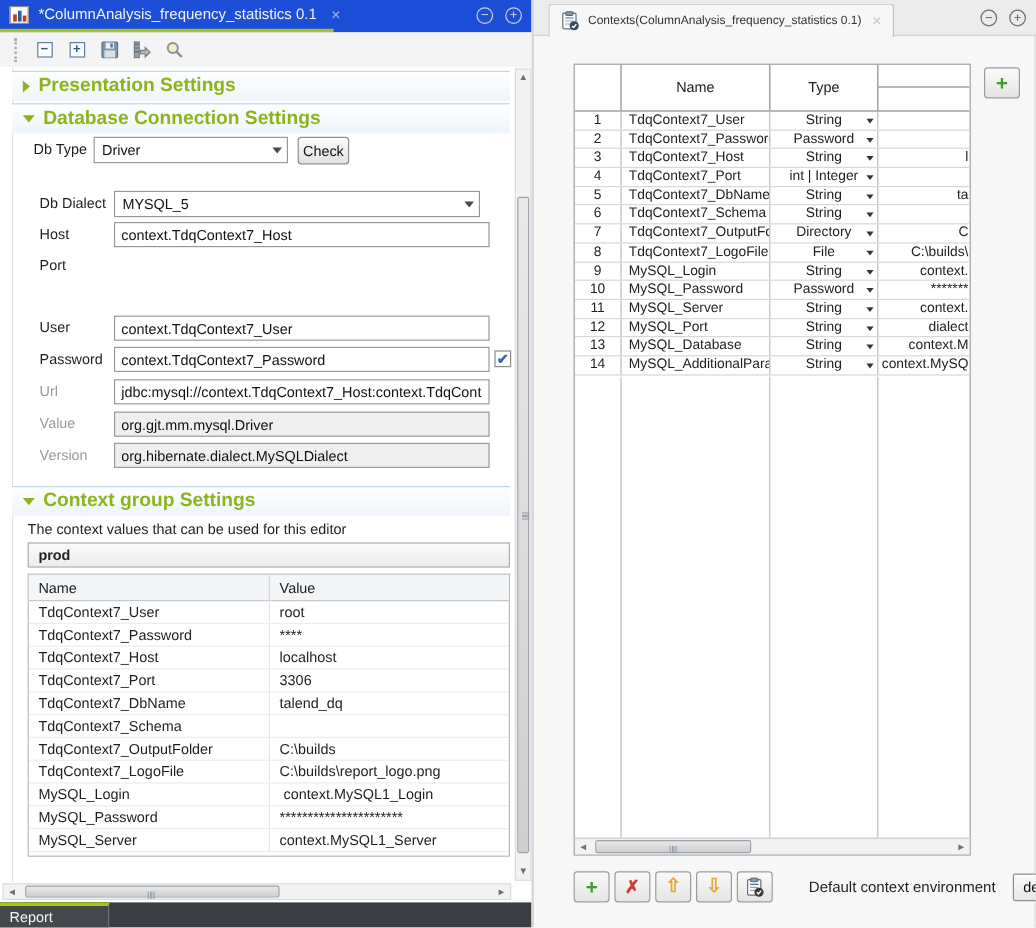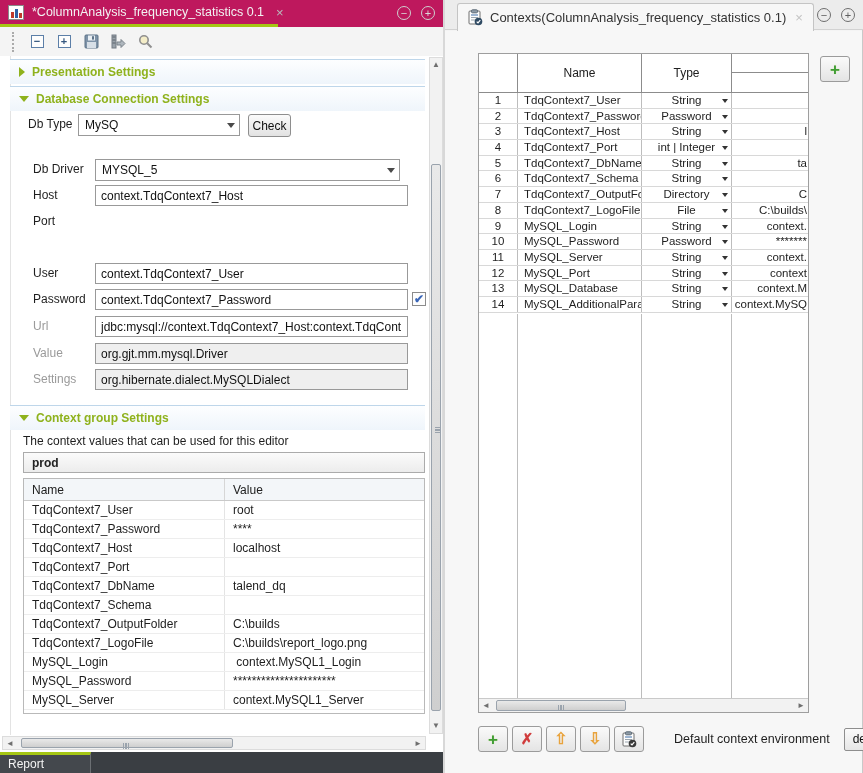--- a/index.html
+++ b/index.html
@@ -1,41 +1,41 @@
 <!DOCTYPE html>
 <html><head>
 <meta charset="utf-8">
 <style>
   * { box-sizing: border-box; margin: 0; padding: 0; }
   html,body { width:863px; height:773px; }
   body { font-family:"Liberation Sans", sans-serif; background:#E9E9E9; position:relative; overflow:hidden; }
 
   
   #left-panel { position:absolute; left:0; top:0; width:443px; height:773px; background:#FFFFFF; }
-  .lp-tabbar { position:absolute; left:0; top:0; width:443px; height:27px; background:#be185d; }
+  .lp-tabbar { position:absolute; left:0; top:0; width:443px; height:27px; background:#1d4ed8; }
   .lp-tab { position:absolute; left:0; top:0; height:24px; display:flex; align-items:center; padding:0 10px 0 8px; gap:8px; }
   .lp-tab-title { color:#F2F2F2; font-size:12.5px; white-space:nowrap; }
   .lp-tab-close { color:#B9BCBE; font-size:13px; margin-left:4px; cursor:pointer; }
   .lp-underline { position:absolute; left:0; top:24px; width:278px; height:3px; background:#A5C614; }
   .chart-ico { width:16px; height:15px; background:#FFFFFF; border:1px solid #8A8A8A; position:relative; }
   .chart-ico i { position:absolute; bottom:1px; display:block; width:3px; }
   .winbtns { position:absolute; right:8px; top:6px; display:flex; gap:10px; }
   .circ { width:14px; height:14px; border-radius:50%; border:1px solid #CFCFCF; color:#DADADA; font-size:11px; line-height:12px; text-align:center; cursor:pointer; }
   .circ.dark { border-color:#6E6E6E; color:#5E5E5E; }
 
   .lp-toolbar { position:absolute; left:0; top:27px; width:443px; height:29px; background:#F4F4F4; display:flex; align-items:center; padding-left:12px; gap:9px; }
   .lp-toolbar .handle { width:3px; height:20px; border-left:2px dotted #ABABAB; margin-right:4px; }
   .tbtn { width:18px; height:18px; display:flex; align-items:center; justify-content:center; cursor:pointer; }
   .sqico { width:13px; height:13px; border:1px solid #5C7FA8; background:#FDFDFD; color:#35577F; font-size:11px; line-height:11px; text-align:center; font-weight:bold; }
 
   .lp-content { position:absolute; left:0; top:56px; width:428px; height:679px; background:#FFFFFF; overflow:hidden; }
   .lp-leftline { position:absolute; left:10px; top:0; bottom:0; width:1px; background:#E3E3E3; }
 
   .band { position:absolute; left:10px; width:415px; height:25px; border-top:1px solid #BED6EA; background:linear-gradient(#FDFEFF,#EFF5FB); display:flex; align-items:center; gap:7px; padding-left:9px; }
-  .band-title { font-weight:bold; color:#8FB21D; font-size:12px; }
+  .band-title { font-weight:bold; color:#8FB21D; font-size:16px; }
   .tw-closed { width:0; height:0; border-top:5px solid transparent; border-bottom:5px solid transparent; border-left:6px solid #8FB21D; }
   .tw-open { width:0; height:0; border-left:5px solid transparent; border-right:5px solid transparent; border-top:6px solid #8FB21D; }
 
   .frow { position:absolute; left:0; width:428px; height:22px; }
   .flabel { position:absolute; left:33px; top:3px; font-size:12px; color:#1E1E1E; white-space:nowrap; }
   .flabel.dim { color:#9A9A9A; }
   .finput { position:absolute; left:95px; top:0; width:313px; height:21px; border:1px solid #999999; font-family:"Liberation Sans",sans-serif; font-size:12px; padding:0 5px; color:#111; background:#FFFFFF; }
   .finput.gray { background:#EFEFEF; }
   .combo { position:absolute; height:22px; border:1px solid #999999; background:#FFFFFF; display:flex; align-items:center; font-size:12px; color:#111; padding-left:6px; cursor:pointer; }
   .combo .arr { position:absolute; right:4px; top:8px; width:0; height:0; border-left:4px solid transparent; border-right:4px solid transparent; border-top:5px solid #4A4A4A; }
@@ -64,21 +64,21 @@
   .lp-vscroll { right:0; top:57px; width:14px; height:677px; }
   .lp-hscroll { left:2px; bottom:23px; width:424px; height:14px; }
 
   .lp-bottombar { position:absolute; left:0; bottom:0; width:443px; height:21px; background:#3A3E43; }
   .lp-bottomtab { position:absolute; left:0; top:0; height:21px; width:91px; background:#44484D; border-top:3px solid #A5C614; border-right:1px solid #6B6F73; color:#F4F4F4; font-size:12px; padding:2px 0 0 8px; cursor:pointer; }
 
   
   #right-panel { position:absolute; left:443px; top:0; width:420px; height:773px; background:#F4F4F4; border-left:2px solid #D8D8D8; border-right:1px solid #C9C9C9; }
   .rp-tabstrip { position:absolute; left:0; top:0; width:420px; height:30px; background:#ECECEC; border-bottom:1px solid #D2D2D2; }
   .rp-tab { position:absolute; left:12px; top:3px; height:28px; background:#F7F7F7; border:1px solid #C4C4C4; border-bottom:none; border-radius:3px 3px 0 0; display:flex; align-items:center; gap:7px; padding:0 10px; }
-  .rp-tab-title { font-size:13px; color:#333; white-space:nowrap; }
+  .rp-tab-title { font-size:10px; color:#333; white-space:nowrap; }
   .rp-tab-close { color:#C3C3C3; font-size:13px; margin-left:2px; cursor:pointer; }
   .rp-content { position:absolute; left:0; top:31px; width:417px; height:742px; background:#F7F7F7; }
 
   .rtable { position:absolute; left:33px; top:22px; width:331px; height:660px; border:1px solid #9E9E9E; background:#FFFFFF; overflow:hidden; }
   .rt-head { display:flex; height:39px; border-bottom:1px solid #8C8C8C; }
   .rt-head .hc { font-size:12px; color:#202020; display:flex; align-items:center; justify-content:center; }
   .rt-h0 { width:39px; border-right:1px solid #8C8C8C; }
   .rt-h1 { width:124px; border-right:1px solid #8C8C8C; }
   .rt-h2 { width:90px; border-right:1px solid #8C8C8C; }
   .rt-h3 { flex:1; display:flex; flex-direction:column; }
@@ -170,28 +170,28 @@
     </div>
 
     <div class="band" style="top:30px">
       <span class="tw-open"></span>
       <span class="band-title">Database Connection Settings</span>
     </div>
 
     <div class="frow" style="top:58px">
       <label class="flabel" style="left:28px">Db Type</label>
       <div class="combo" style="left:78px;width:162px">
-        <span>MySQ</span>
+        <span>Driver</span>
         <span class="arr"></span>
       </div>
       <div class="btn" style="position:absolute;left:248px;top:0;width:43px;height:23px">Check</div>
     </div>
 
     <div class="frow" style="top:103px">
-      <label class="flabel">Db Driver</label>
+      <label class="flabel">Db Dialect</label>
       <div class="combo" style="left:95px;width:305px">
         <span>MYSQL_5</span>
         <span class="arr"></span>
       </div>
     </div>
 
     <div class="frow" style="top:129px">
       <label class="flabel">Host</label>
       <input class="finput" readonly="" value="context.TdqContext7_Host" style="">
     </div>
@@ -209,21 +209,21 @@
     </div>
     <div class="frow" style="top:260px">
       <label class="flabel dim">Url</label>
       <input class="finput" readonly="" value="jdbc:mysql://context.TdqContext7_Host:context.TdqCont" style="">
     </div>
     <div class="frow" style="top:287px">
       <label class="flabel dim">Value</label>
       <input class="finput gray" readonly="" value="org.gjt.mm.mysql.Driver" style="">
     </div>
     <div class="frow" style="top:313px">
-      <label class="flabel dim">Settings</label>
+      <label class="flabel dim">Version</label>
       <input class="finput gray" readonly="" value="org.hibernate.dialect.MySQLDialect" style="">
     </div>
 
     <div class="band" style="top:349px">
       <span class="tw-open"></span>
       <span class="band-title">Context group Settings</span>
     </div>
 
     <div class="desc" style="top:378px">The context values that can be used for this editor</div>
 
@@ -244,20 +244,21 @@
           <div class="lt-row">
             <div class="lt-name">TdqContext7_Password</div>
             <div class="lt-val">****</div>
           </div>
           <div class="lt-row">
             <div class="lt-name">TdqContext7_Host</div>
             <div class="lt-val">localhost</div>
           </div>
           <div class="lt-row">
             <div class="lt-name">TdqContext7_Port</div>
+            <div class="lt-val">3306</div>
           </div>
           <div class="lt-row">
             <div class="lt-name">TdqContext7_DbName</div>
             <div class="lt-val">talend_dq</div>
           </div>
           <div class="lt-row">
             <div class="lt-name">TdqContext7_Schema</div>
             <div class="lt-val"></div>
           </div>
           <div class="lt-row">
@@ -405,21 +406,21 @@
           <div class="rt-row">
             <div class="rt-c0">11</div>
             <div class="rt-c1">MySQL_Server</div>
             <div class="rt-c2">String<span class="darr"></span></div>
             <div class="rt-c3">context.</div>
           </div>
           <div class="rt-row">
             <div class="rt-c0">12</div>
             <div class="rt-c1">MySQL_Port</div>
             <div class="rt-c2">String<span class="darr"></span></div>
-            <div class="rt-c3">context</div>
+            <div class="rt-c3">dialect</div>
           </div>
           <div class="rt-row">
             <div class="rt-c0">13</div>
             <div class="rt-c1">MySQL_Database</div>
             <div class="rt-c2">String<span class="darr"></span></div>
             <div class="rt-c3">context.M</div>
           </div>
           <div class="rt-row">
             <div class="rt-c0">14</div>
             <div class="rt-c1">MySQL_AdditionalParams</div>

